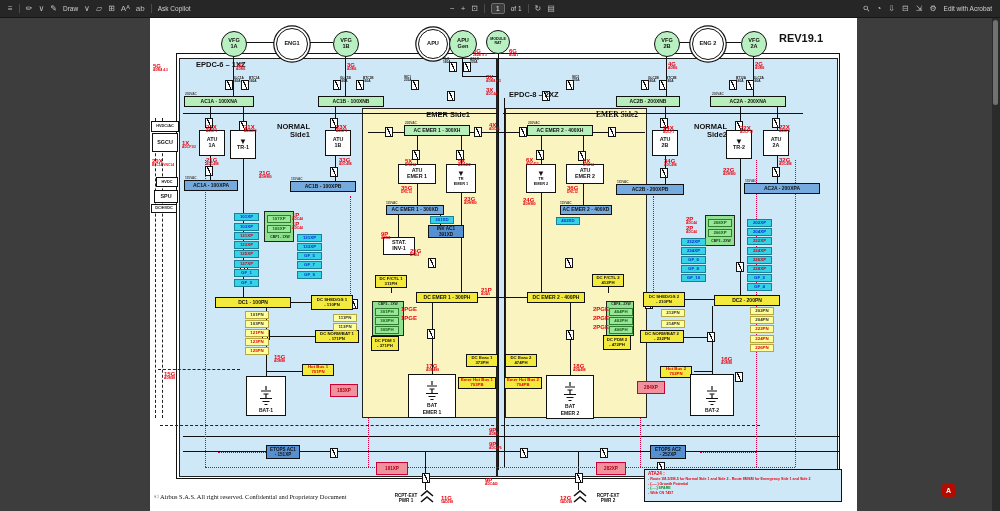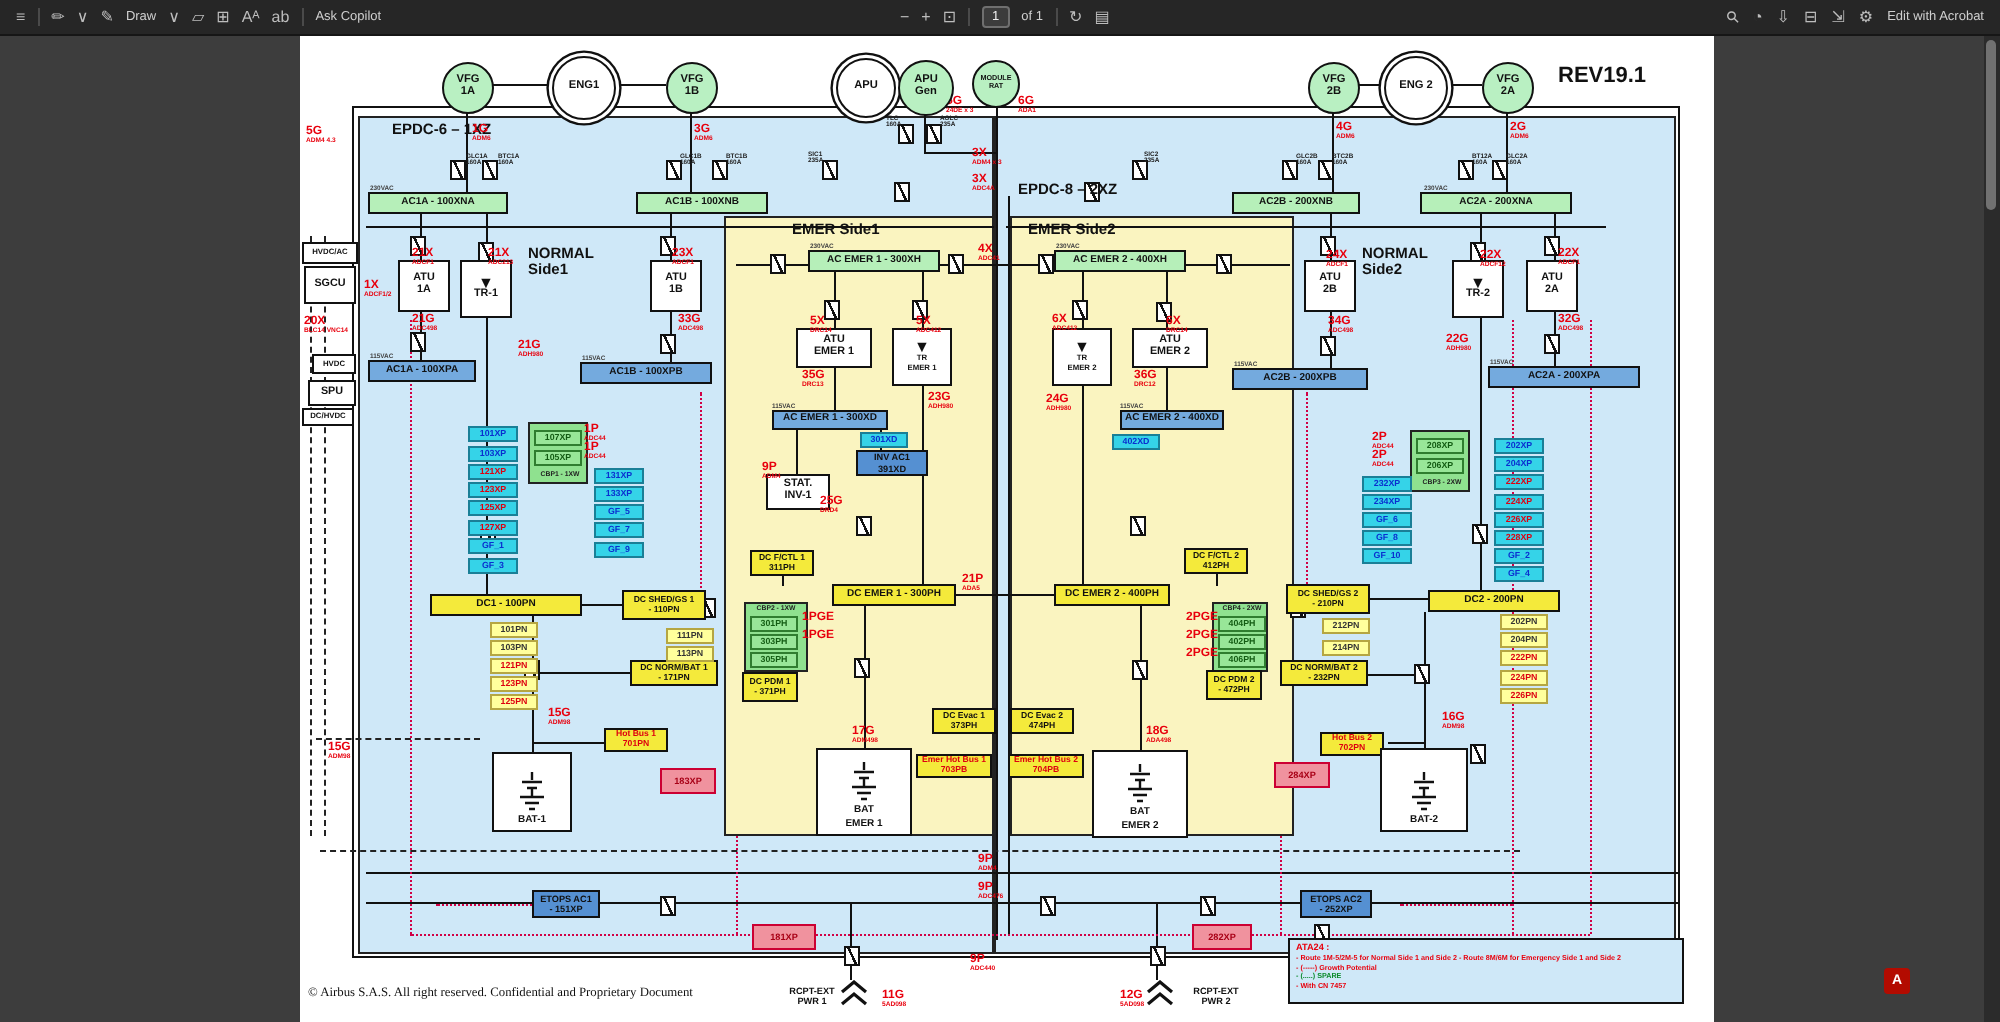--- a/index.html
+++ b/index.html
@@ -49,21 +49,21 @@
   .cl{background:#35d3e8;border:0.8px solid #1a7f97;font-weight:bold;font-size:4.4px;color:#0a2fd0}
   .gl{background:#98e698;border:0.8px solid #2f7d2f;font-weight:bold;font-size:4.4px;color:#135c13;z-index:8}
   .gbx{background:#8fe18f;border:1px solid #222;z-index:5}
   .gcap{font-size:3.4px;font-weight:bold;color:#222;z-index:8;white-space:nowrap}
   .pk{background:#f0929e;border:1px solid #c03;color:#a80016;font-weight:bold;font-size:4.6px}
   .wbx{background:#fff;border:1.2px solid #111;font-weight:bold;font-size:5.4px}
   .wbx.sm{font-size:3.9px}
   .tr div:first-child{font-size:8px;line-height:6px}
   .bat{justify-content:flex-end;padding-bottom:2px;font-size:5px;gap:1px}
   .sec{font-weight:bold;font-size:7.5px;z-index:8;background:transparent;align-items:flex-start;text-align:left}
-  .sec.c{align-items:flex-start;text-align:center}
+  .sec.c{align-items:flex-end;text-align:center}
   .code{position:absolute;z-index:9;color:#e8000d;line-height:1;text-align:left}
   .code b{font-size:6px;display:block;font-weight:bold}
   .code span{font-size:3.3px;display:block;font-weight:bold}
   .gen{position:absolute;border-radius:50%;background:#b9f0c2;border:1.6px solid #111;display:flex;
        flex-direction:column;align-items:center;justify-content:center;font-weight:bold;
        font-size:5.6px;line-height:1.05;z-index:9;color:#111}
   .gen.white{background:#fff;border:1.3px solid #111;box-shadow:0 0 0 1.6px #fff,0 0 0 2.8px #111}
   .tinyl{position:absolute;font-size:3.2px;color:#222;line-height:1.05;z-index:8;font-weight:bold}
   .volt{position:absolute;font-size:3.2px;color:#444;z-index:8;font-weight:bold}
   .rcpt{font-weight:bold;font-size:4.6px;z-index:9;background:transparent}
@@ -254,21 +254,21 @@
     <div class="ct" style="left: 575px; top: 473px;"></div>
     <div class="node sec" style="left: 196px; top: 60px; width: 80px; height: 10px;">
       <div>EPDC-6 – 1XZ</div>
     </div>
     <div class="node sec" style="left: 509px; top: 90px; width: 80px; height: 10px;">
       <div>EPDC-8 – 2XZ</div>
     </div>
     <div class="node sec c" style="left: 396px; top: 110px; width: 74px; height: 10px;">
       <div>EMER Side1</div>
     </div>
-    <div class="node sec c" style="left: 514px; top: 110px; width: 76px; height: 10px;">
+    <div class="node sec c" style="left: 562px; top: 110px; width: 76px; height: 10px; font-family: Liberation Serif, serif;">
       <div>EMER Side2</div>
     </div>
     <div class="node sec c" style="left: 264px; top: 122px; width: 46px; height: 18px;">
       <div>NORMAL</div>
       <div>Side1</div>
     </div>
     <div class="node sec c" style="left: 681px; top: 122px; width: 46px; height: 18px;">
       <div>NORMAL</div>
       <div>Side2</div>
     </div>

